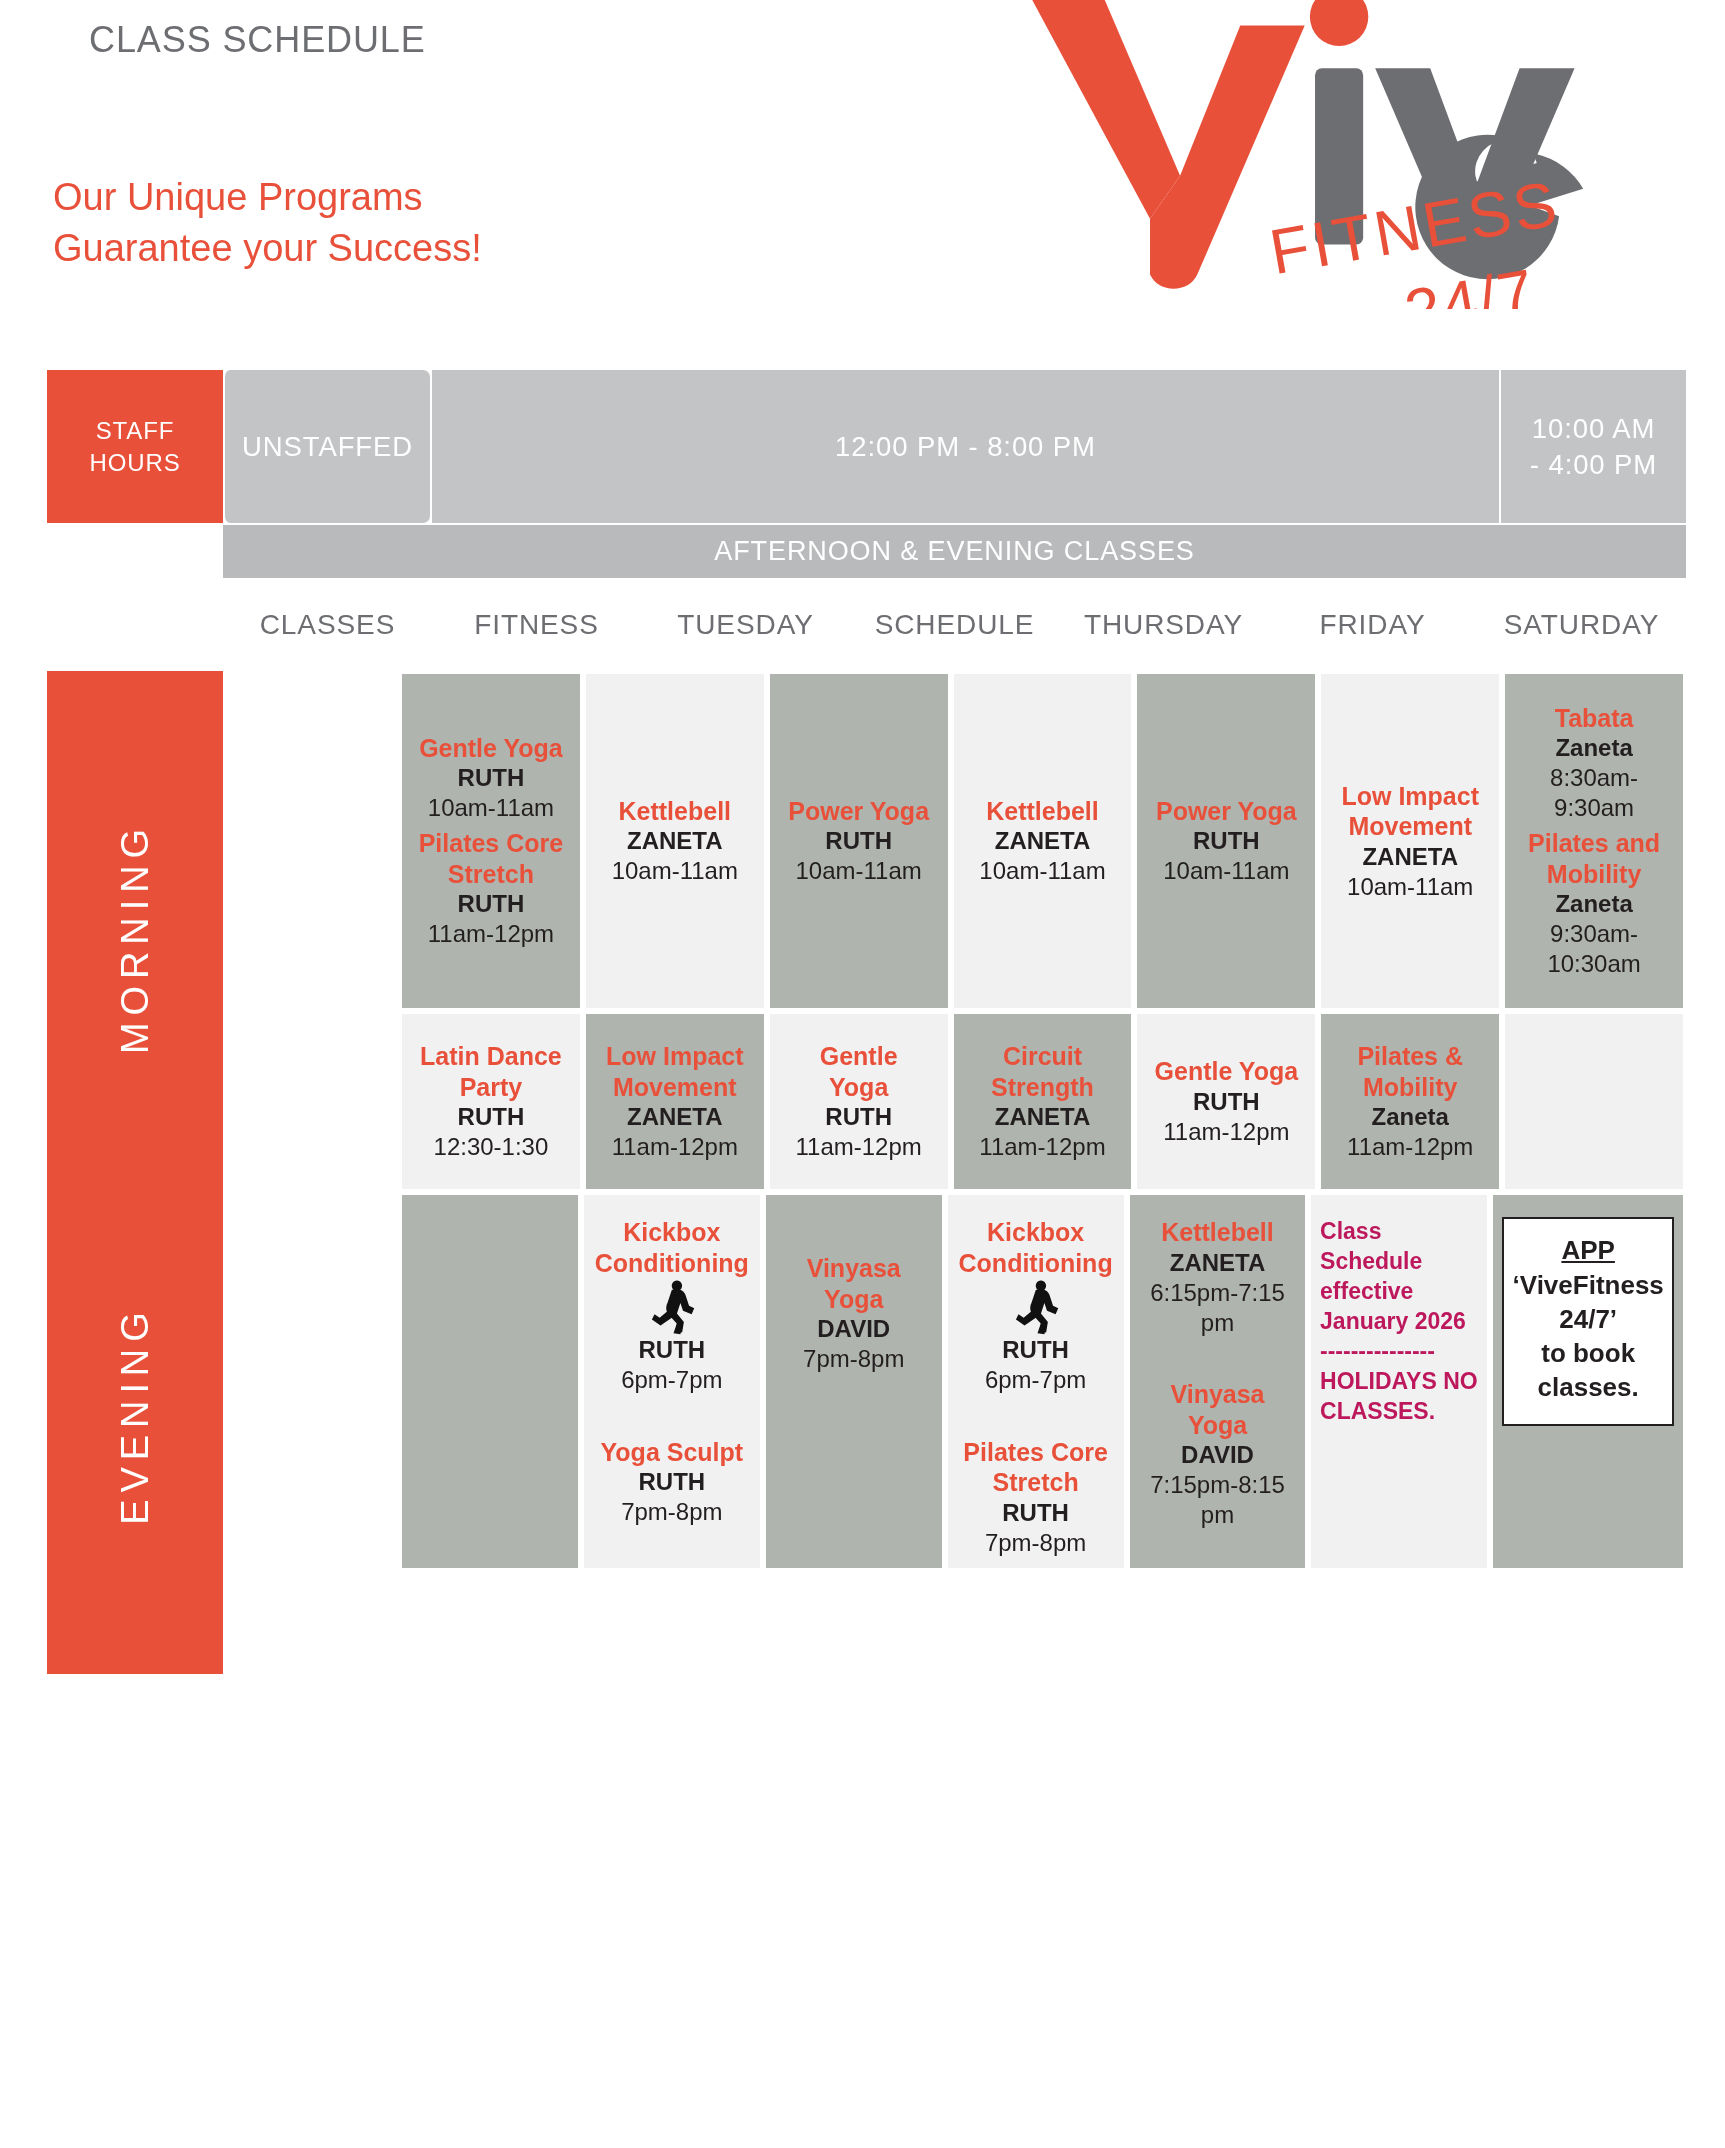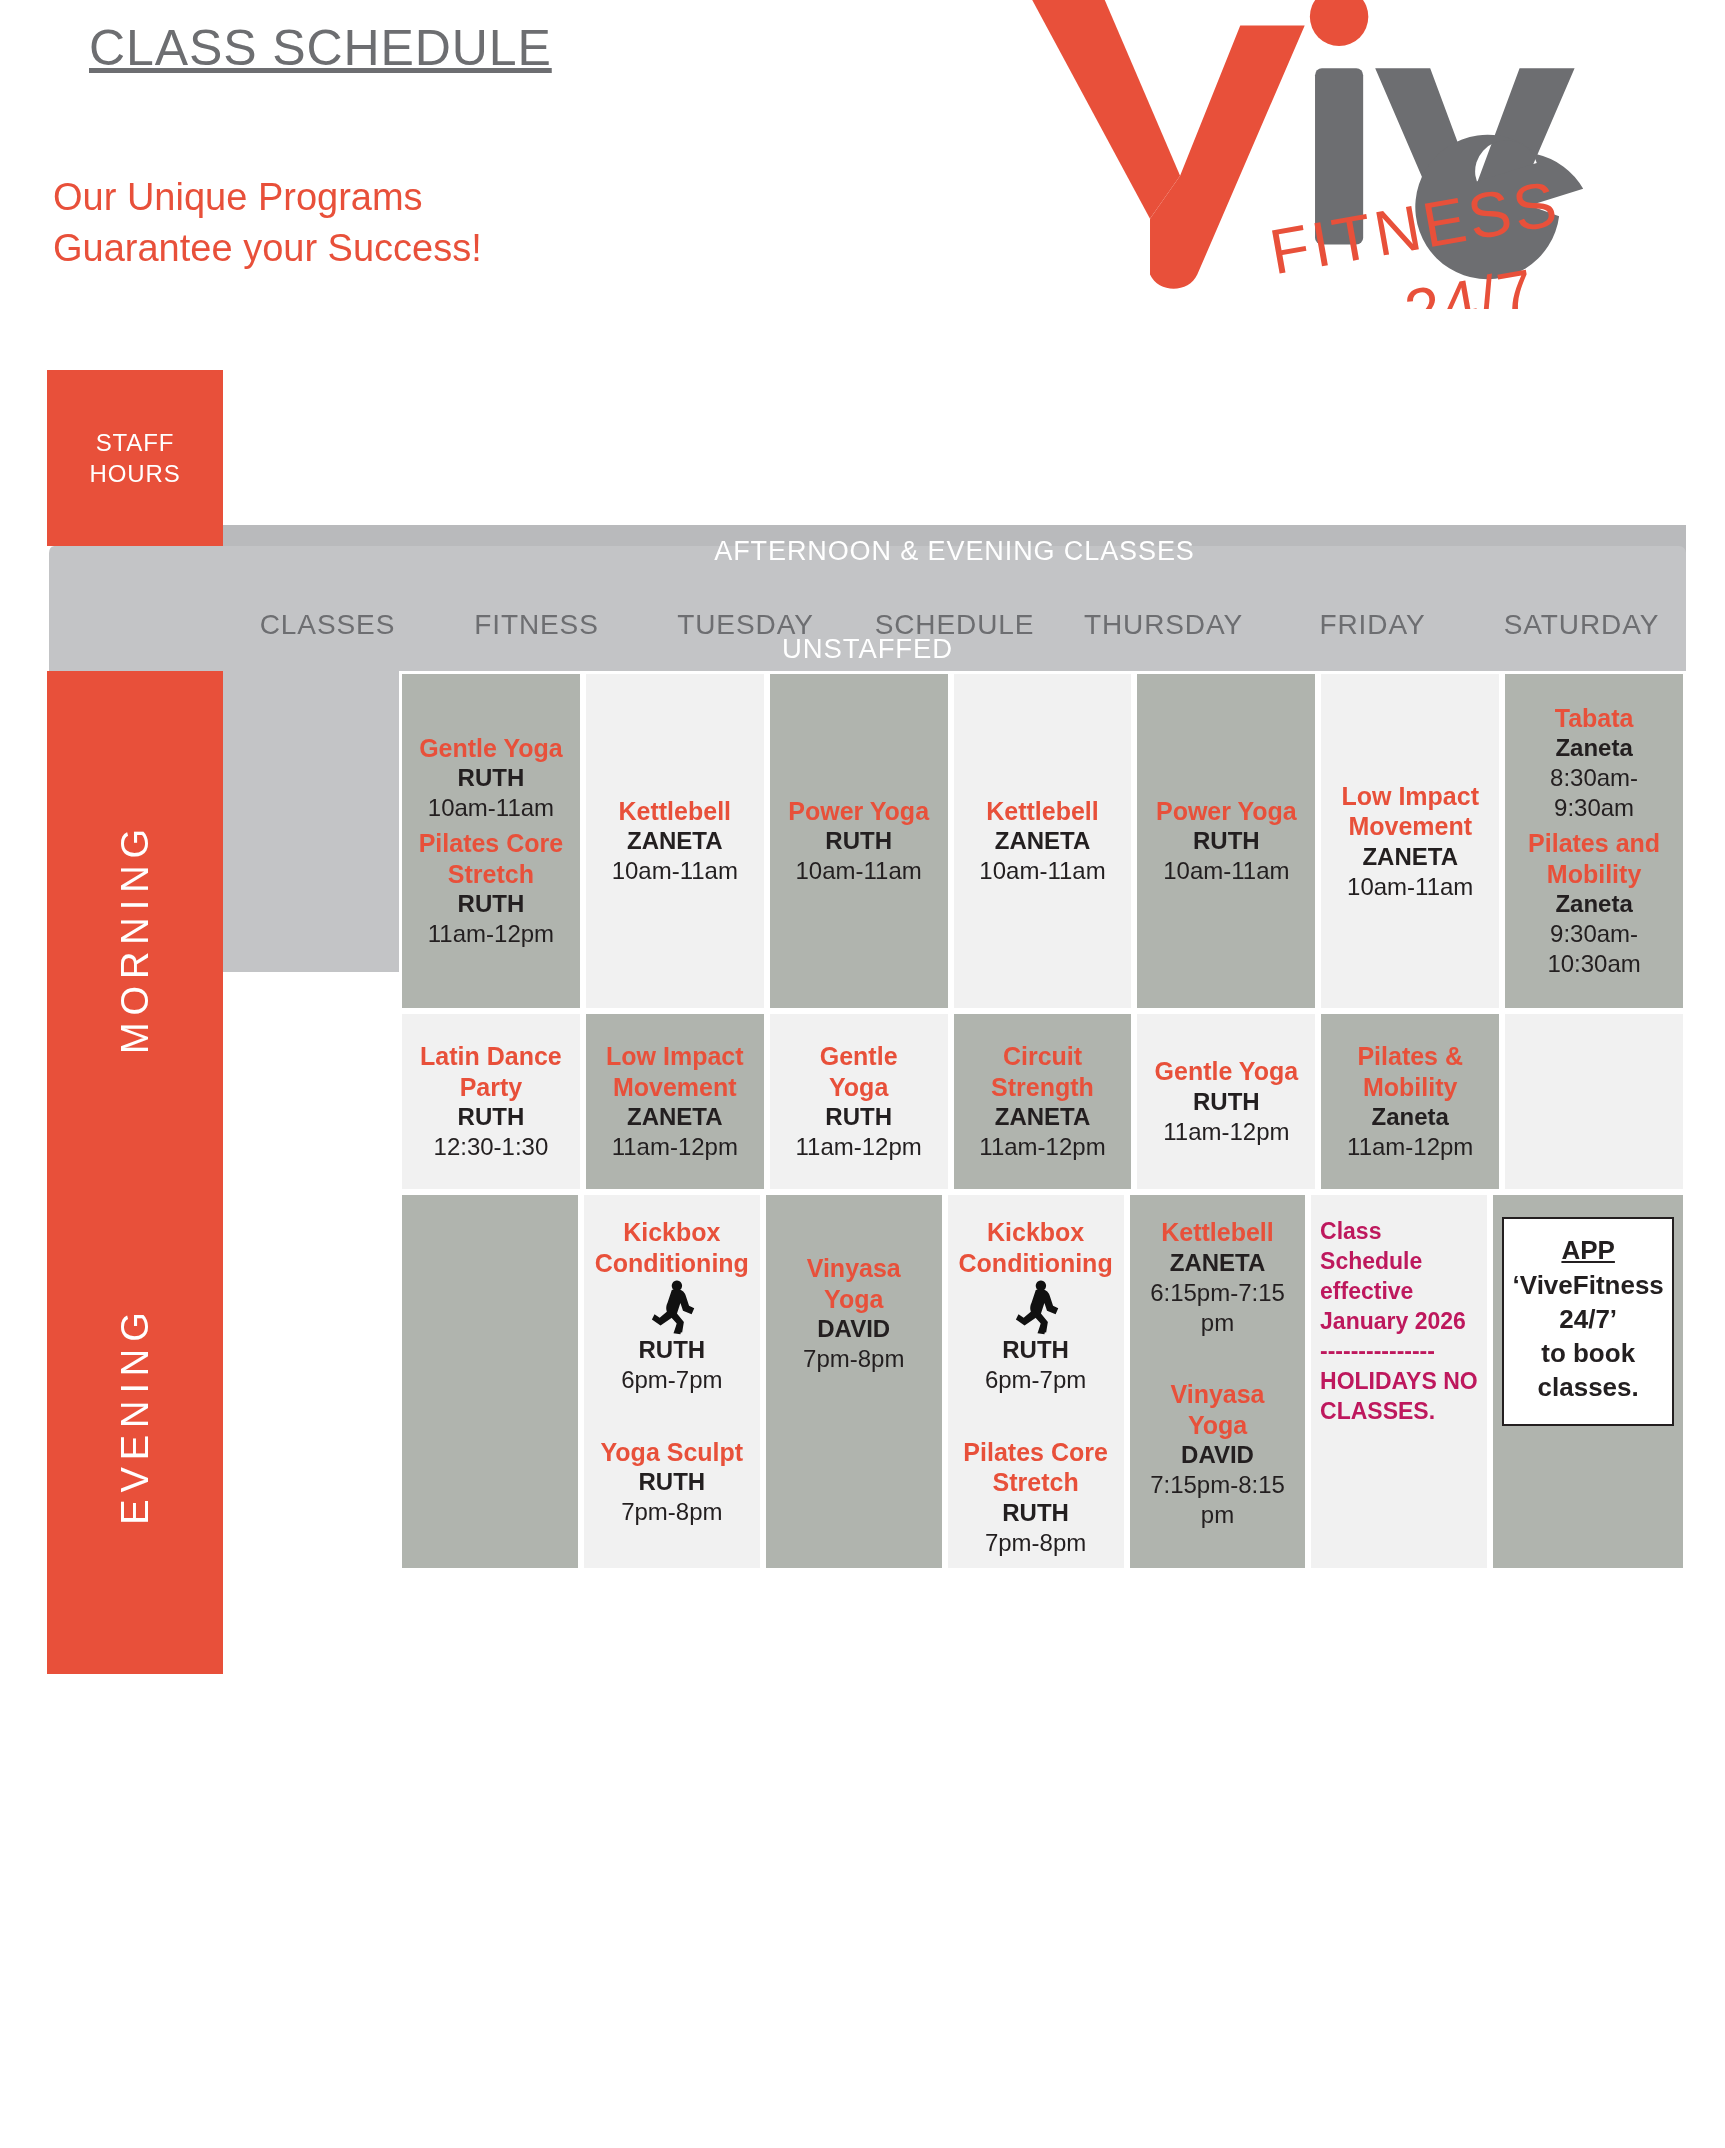--- a/index.html
+++ b/index.html
@@ -25,25 +25,24 @@
 
   
   .header {
     position: relative;
     height: 344px;
   }
   .title {
     position: absolute;
     left: 89px;
     top: 19px;
-    font-size: 50px;
+    font-size: 36px;
     letter-spacing: 0.9px;
     color: #6d6e71;
     font-weight: 400;
-    text-decoration: underline;
   }
   .tagline {
     position: absolute;
     left: 53px;
     top: 172px;
     font-size: 38px;
     line-height: 1.33;
     color: #e8503a;
     font-weight: 400;
   }
@@ -63,21 +62,21 @@
     position: absolute;
     left: 47px;
     top: 370px;
     width: 1639px;
   }
   .sched-row { display: flex; }
 
   .grid { flex: 1 1 auto; }
 
   
-  .staff-row { display: flex; height: 153px; flex-direction: column; }
+  .staff-row { display: flex; height: 153px; }
   .staff-label {
     width: 176px;
     flex: 0 0 176px;
     background: #e8503a;
     color: #fff;
     display: flex;
     flex-direction: column;
     align-items: center;
     justify-content: center;
     font-size: 24px;

